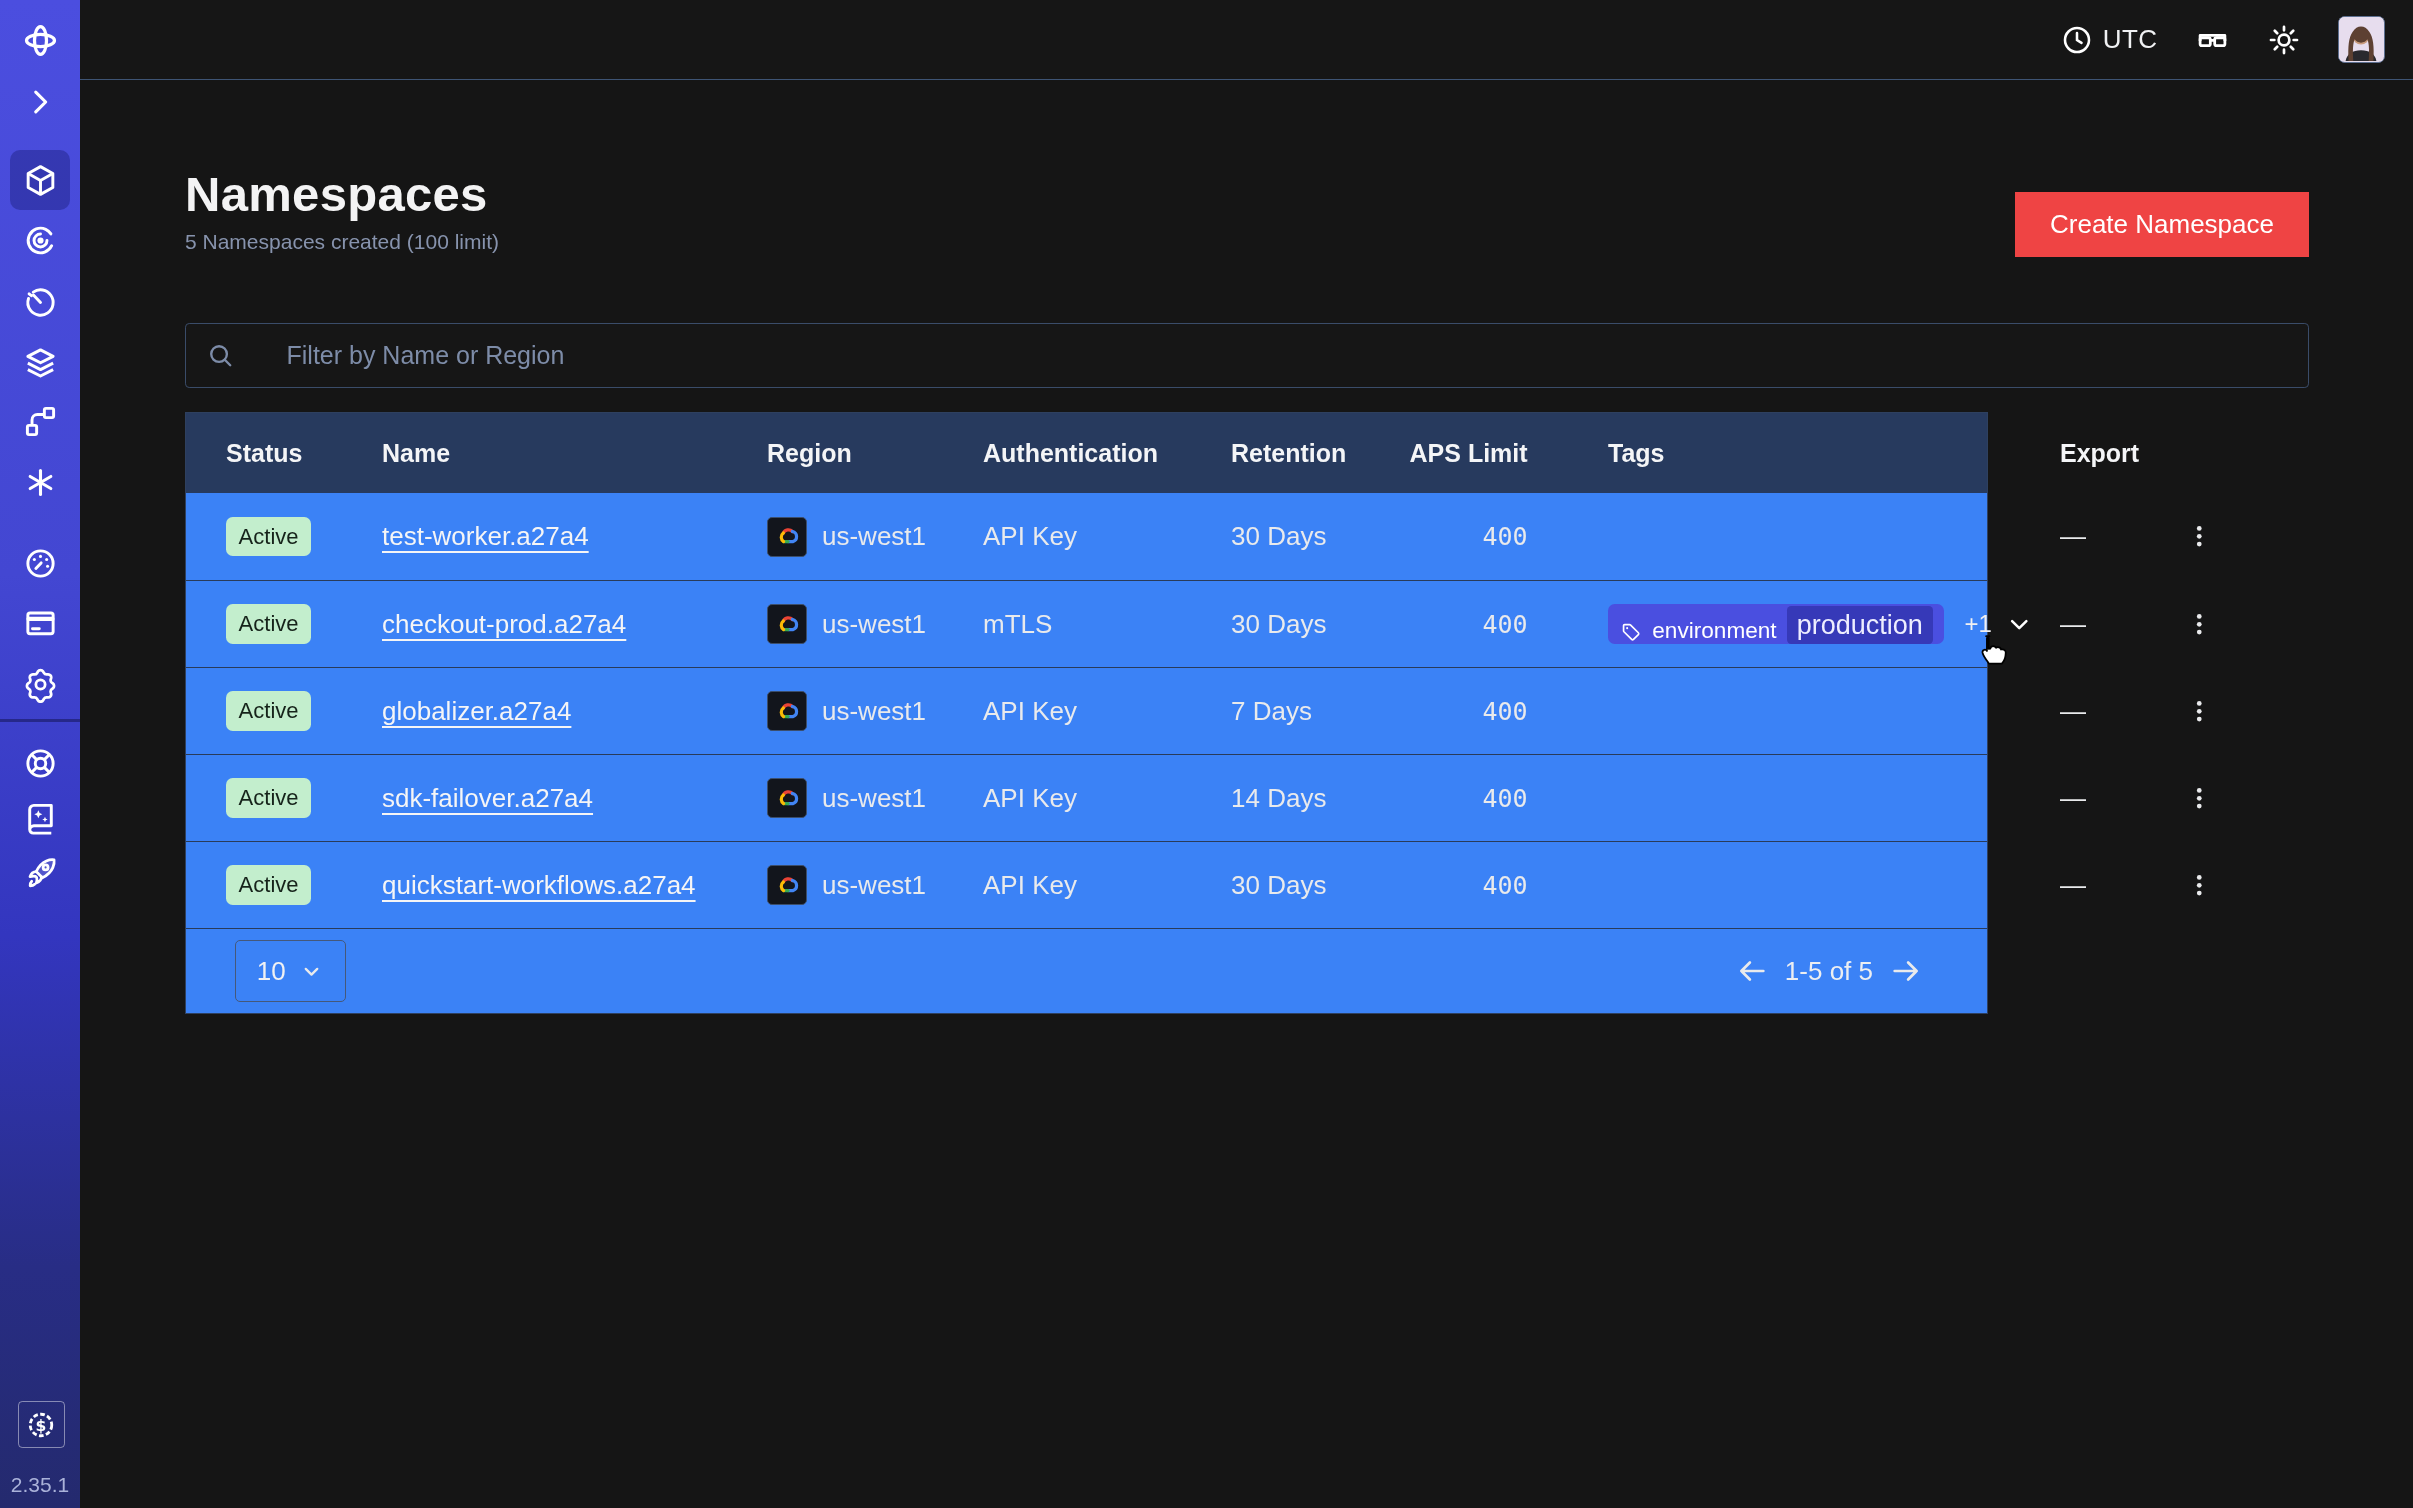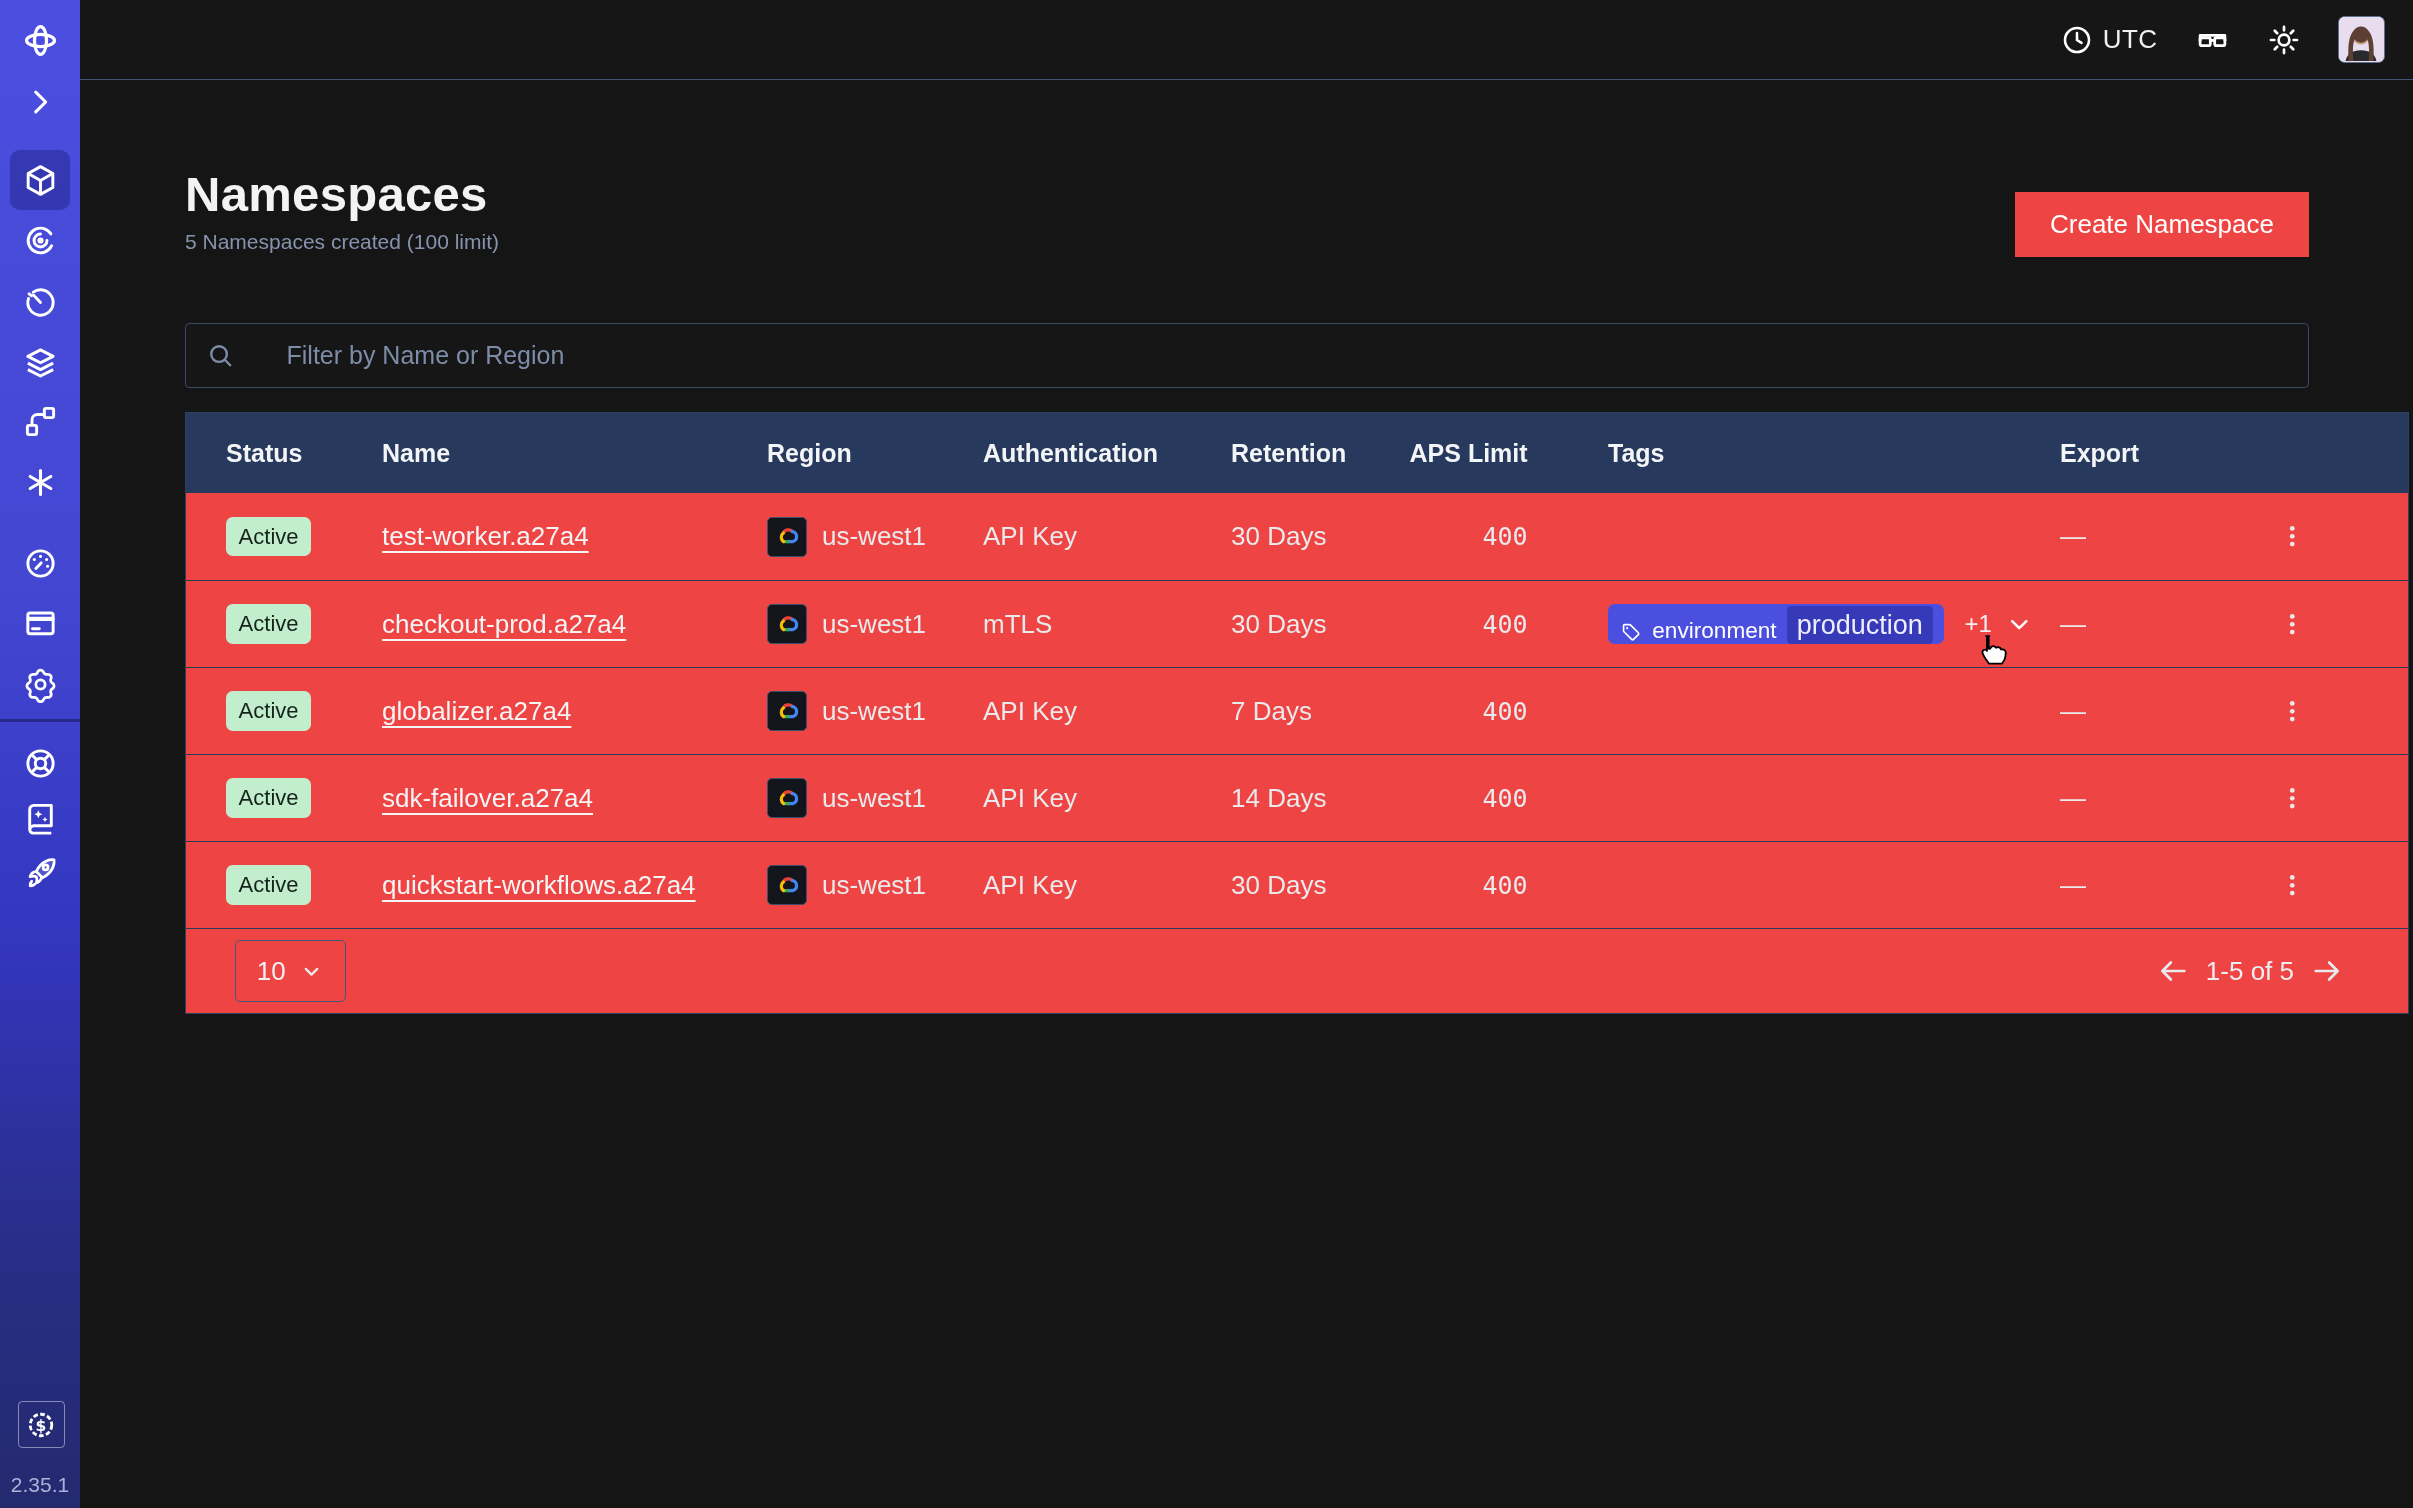--- a/index.html
+++ b/index.html
@@ -41,22 +41,22 @@
 
   
   .search-wrap { position:absolute; left:185px; top:323px; width:2124px; height:65px;
     border:1.7px solid #3a4c69; border-radius:4.2px; background:#161616;
     display:flex; align-items:center; padding:0 20px; gap:15px; }
   .search-wrap input { flex:1; background:transparent; border:none; outline:none;
     font-size:25px; color:#e8e8e8; font-family:"Liberation Sans",sans-serif;margin-left:37px; }
   .search-wrap input::placeholder { color:#7d8ca8; }
 
   
-  .table { position:absolute; left:185px; top:412px; width:2224px;
-    border:1.7px solid #2e405f; background:#ef4444; }
+  .table { position:absolute; left:185px; top:412px; width:1803px;
+    border:1.7px solid #2e405f; background:#3b82f6; }
   .tgrid { display:grid; grid-template-columns:179px 385px 216px 248px 194px 133px 479px 156px 1fr; }
   .thead { height:80px; background:#273a5e; }
   .th { display:flex; align-items:center; font-size:25px; font-weight:700; color:#f4f5f7; padding-left:17px; }
   .trow { height:87px; border-top:1.7px solid #293b59; }
   .trow:first-child { border-top:none; }
   .cell { display:flex; align-items:center; font-size:26px; color:#e9eaec; padding-left:17px; }
   .c-status,.c-export { padding-left:40px; }
   .c-aps { justify-content:flex-end; padding-left:0; padding-right:13.4px; }
   .c-tags { padding-left:67px; }
   .c-kebab { justify-content:center; padding-left:0; }

